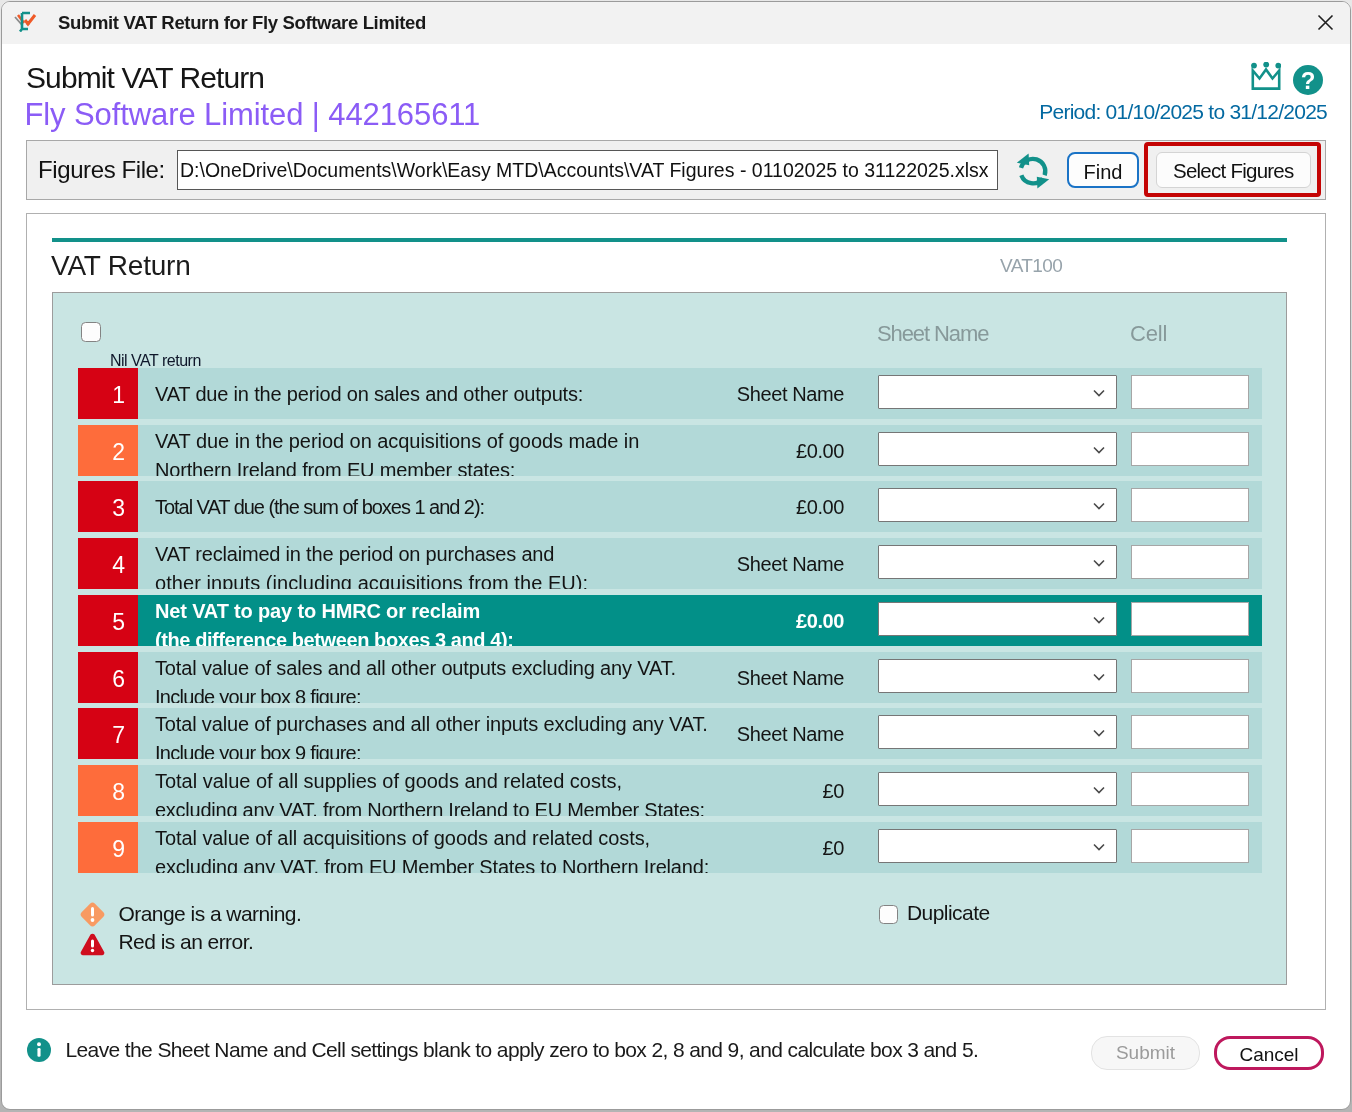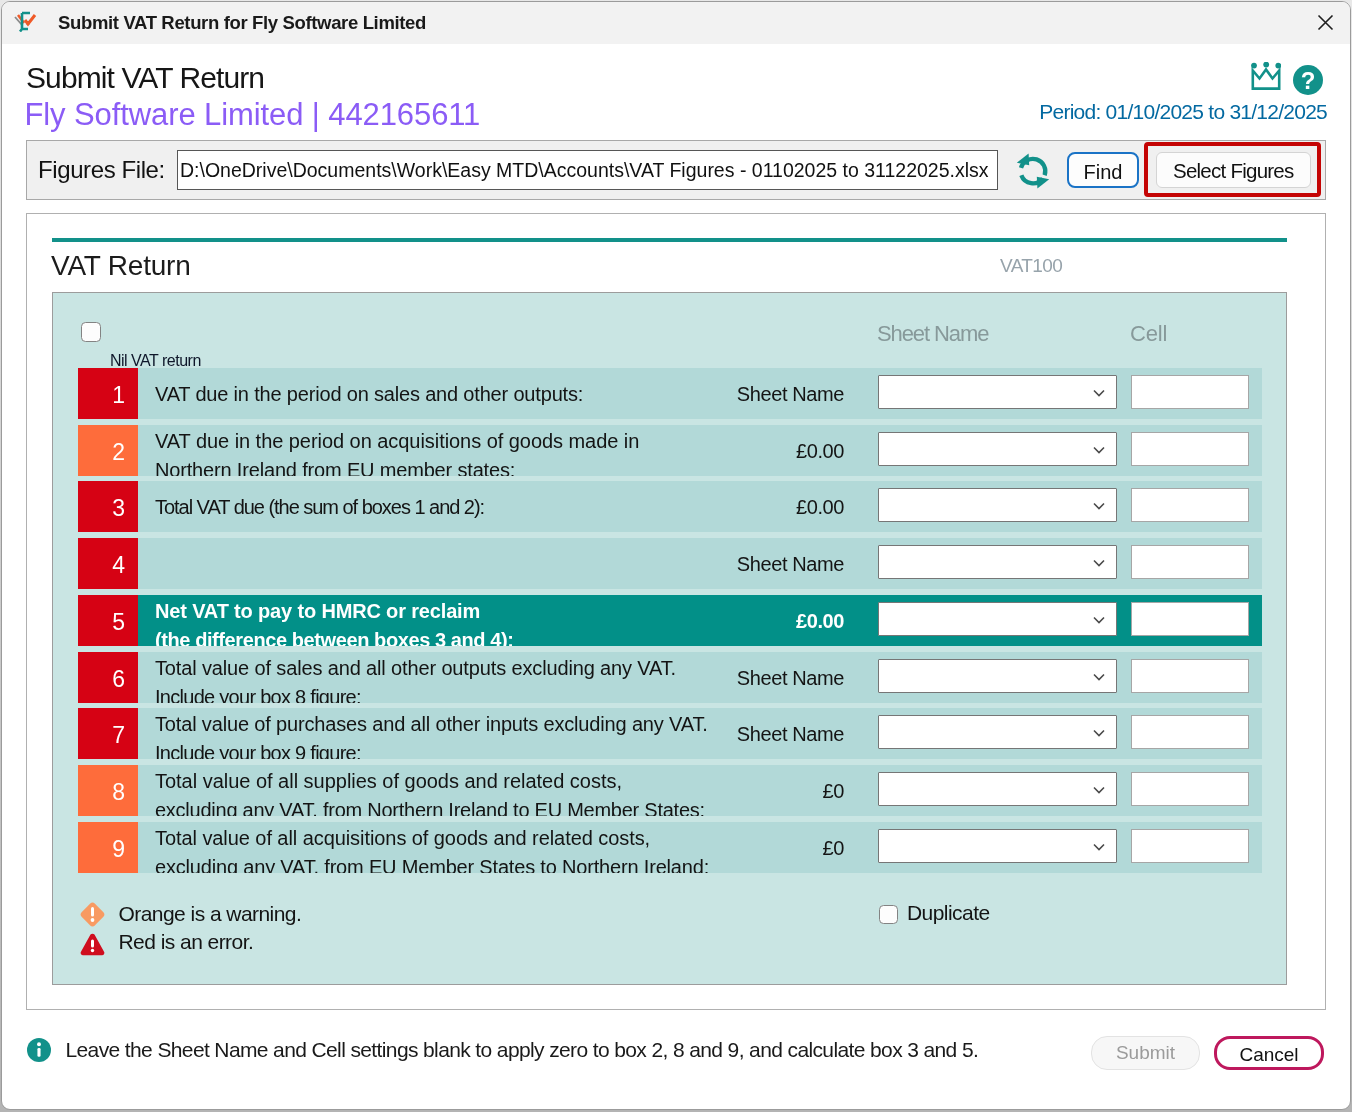--- a/index.html
+++ b/index.html
@@ -122,20 +122,21 @@
     <div class="rmid">£0.00</div>
     <div class="rsel">
         <svg width="12" height="8" viewBox="0 0 12 8">
           <path d="M1 1.5 L6 6.5 L11 1.5" stroke="#4a4a4a" stroke-width="1.6" fill="none"></path>
         </svg>
       </div>
     <div class="rcell"></div>
   </div>
     <div class="row" style="top:538px">
     <div class="badge bred">4</div>
+    <div class="rtext"><span style="letter-spacing:-0.2px">VAT reclaimed in the period on purchases and</span><br><span style="letter-spacing:0.06px">other inputs (including acquisitions from the EU):</span></div>
     <div class="rmid">Sheet Name</div>
     <div class="rsel">
         <svg width="12" height="8" viewBox="0 0 12 8">
           <path d="M1 1.5 L6 6.5 L11 1.5" stroke="#4a4a4a" stroke-width="1.6" fill="none"></path>
         </svg>
       </div>
     <div class="rcell"></div>
   </div>
     <div class="row" id="row5" style="top:595px">
     <div class="badge bred">5</div>

